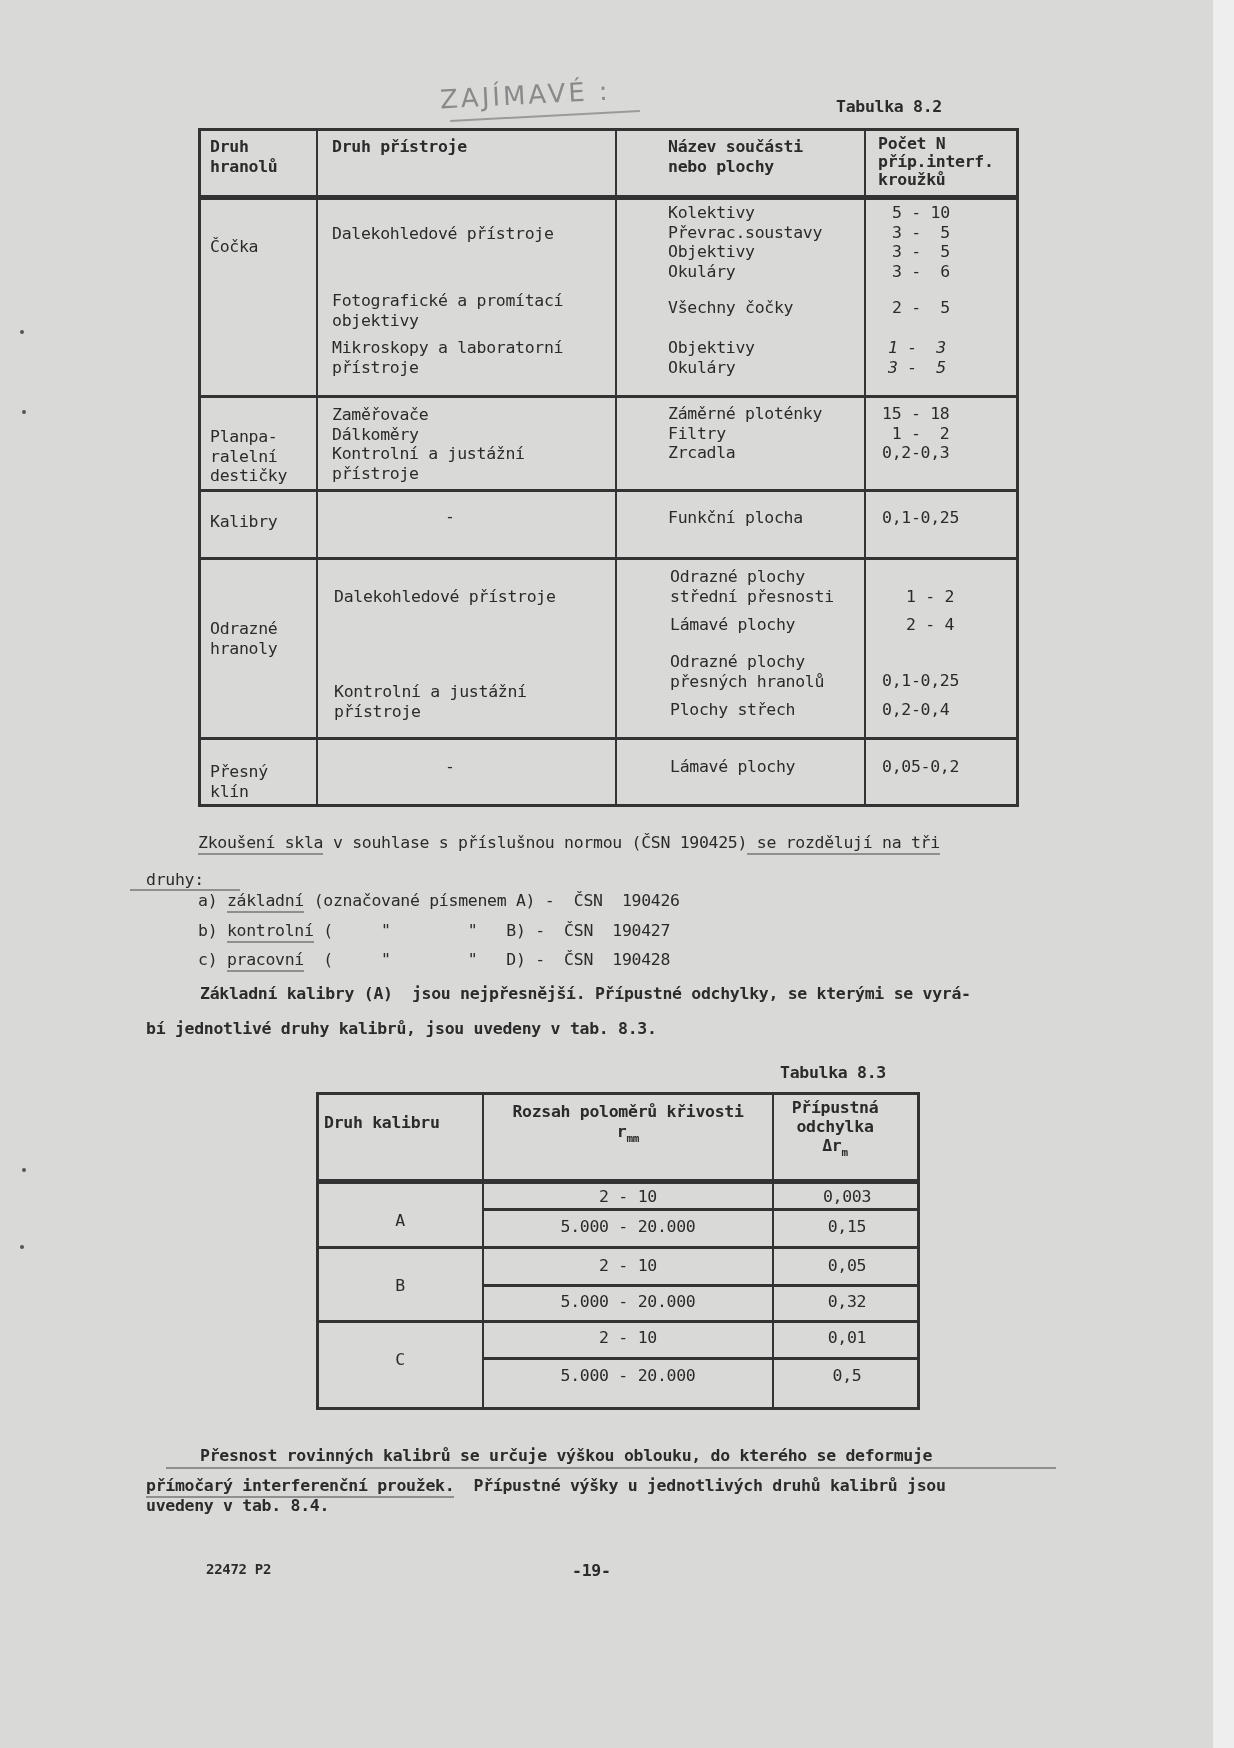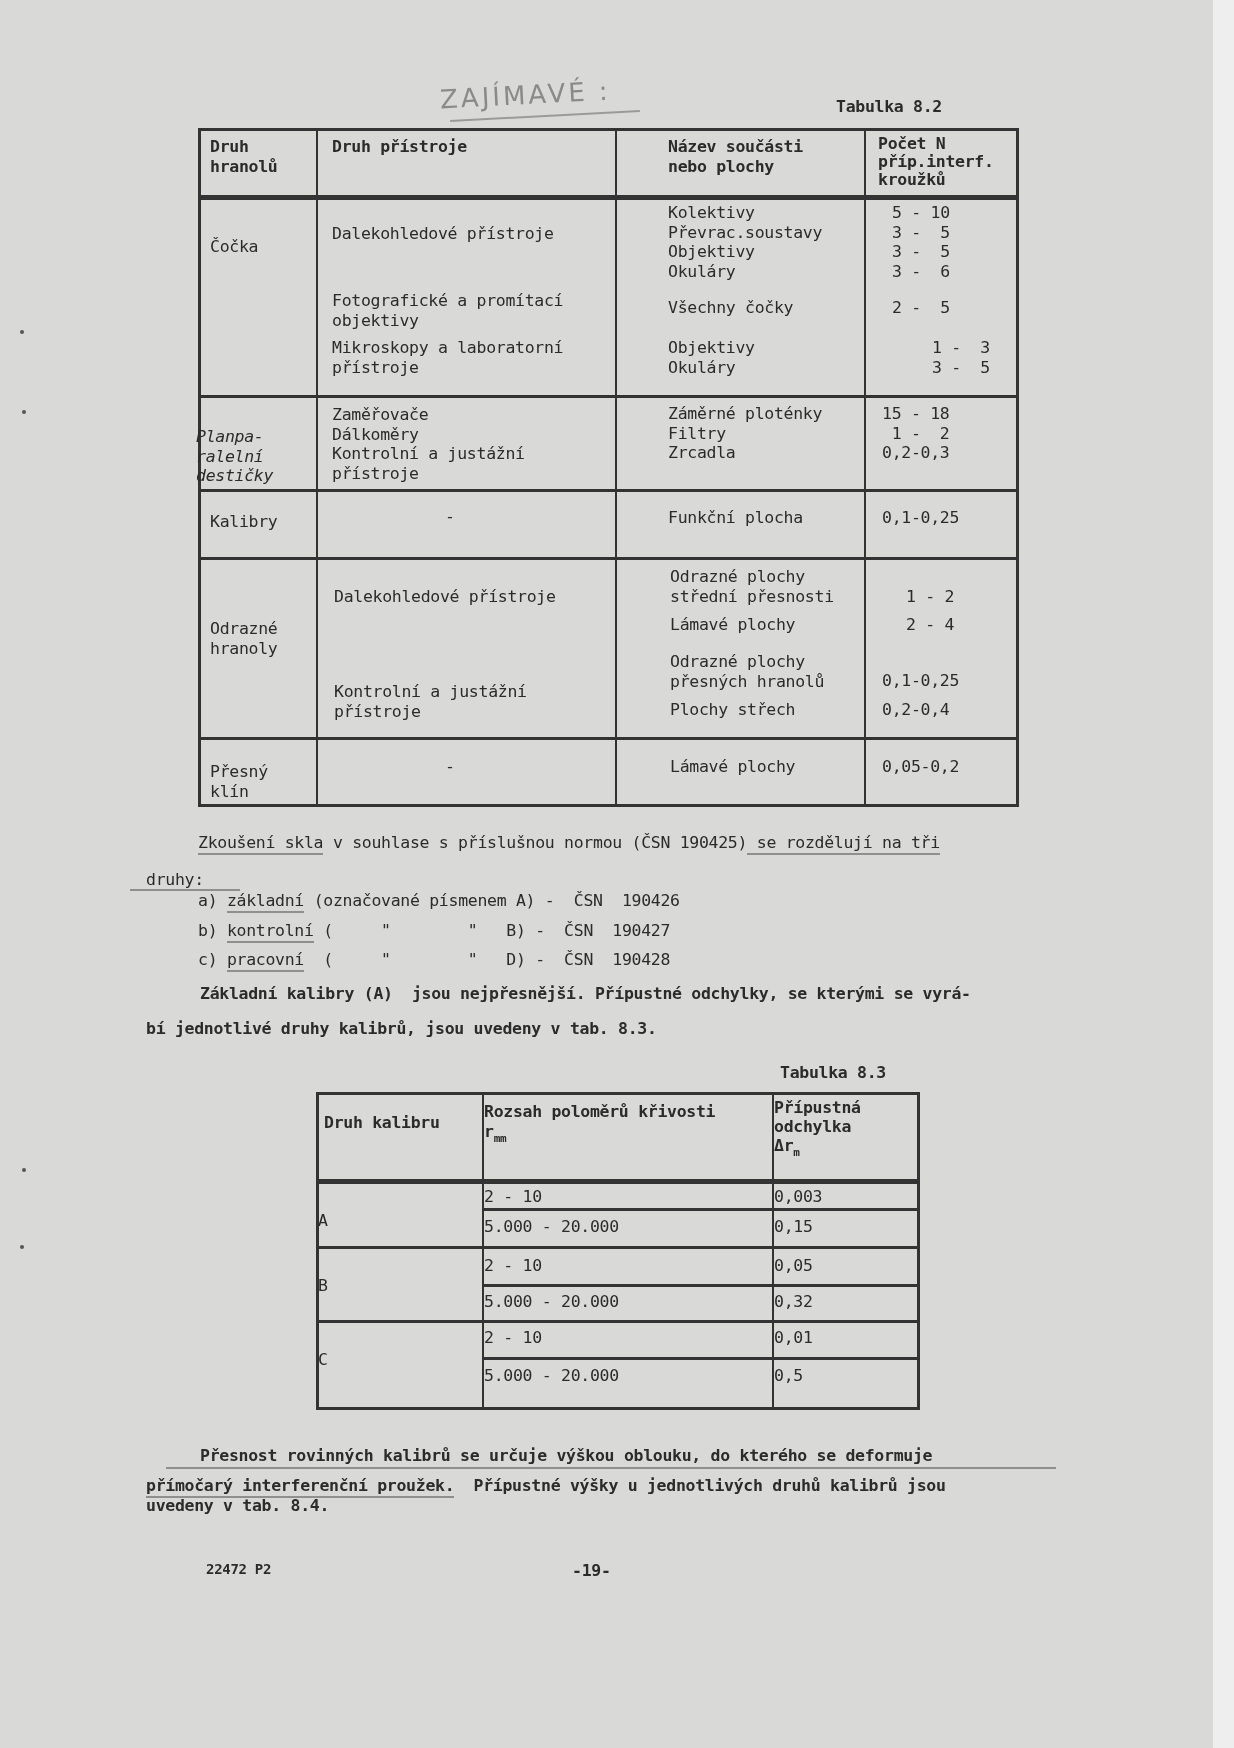--- a/index.html
+++ b/index.html
@@ -21,21 +21,21 @@
       font-size: 26px; color: #8a8a8a; letter-spacing: 3px; transform: rotate(-3deg);
     }
     .hand-line { position: absolute; left: 450px; top: 115px; width: 190px; height: 0; border-top: 2px solid #9a9a9a; transform: rotate(-3deg); }
     .ul { border-bottom: 2px solid #8f8f8f; padding-bottom: 1px; }
     .pline { position: absolute; height: 0; border-top: 2px solid #8f8f8f; }
     
     .tb { position: absolute; border: 3px solid #333; box-sizing: border-box; }
     .hl { position: absolute; height: 3px; background: #333; }
     .vl { position: absolute; width: 2px; background: #333; }
     .cell { position: absolute; font-size: 16.5px; line-height: 19.5px; white-space: pre; letter-spacing: -0.3px; }
-    .c { }
+    .c { text-align: center; }
     .sub { font-size: 11px; vertical-align: -5px; }
     .spot { position: absolute; width: 4px; height: 4px; background: #555; border-radius: 2px; }
   </style>
 </head>
 <body>
 
 <div class="paper"></div>
 <div class="edge"></div>
 
 <div class="hand">ZAJÍMAVÉ :</div>
@@ -76,24 +76,24 @@
 3 -  5
 3 -  6</div>
   <div class="cell" style="left:332px; top:291px;">Fotografické a promítací
 objektivy</div>
   <div class="cell" style="left:668px; top:298px;">Všechny čočky</div>
   <div class="cell" style="left:892px; top:298px;">2 -  5</div>
   <div class="cell" style="left:332px; top:338px;">Mikroskopy a laboratorní
 přístroje</div>
   <div class="cell" style="left:668px; top:338px;">Objektivy
 Okuláry</div>
-  <div class="cell" style="left:932px; top:338px;">1 -  3
+  <div class="cell" style="left:888px; top:338px;font-style:italic;">1 -  3
 3 -  5</div>
 
-  <div class="cell" style="left:196px; top:427px;font-style:italic;">Planpa-
+  <div class="cell" style="left:210px; top:427px;">Planpa-
 ralelní
 destičky</div>
   <div class="cell" style="left:332px; top:405px;">Zaměřovače
 Dálkoměry
 Kontrolní a justážní
 přístroje</div>
   <div class="cell" style="left:668px; top:404px;">Záměrné ploténky
 Filtry
 Zrcadla</div>
   <div class="cell" style="left:882px; top:404px;">15 - 18

